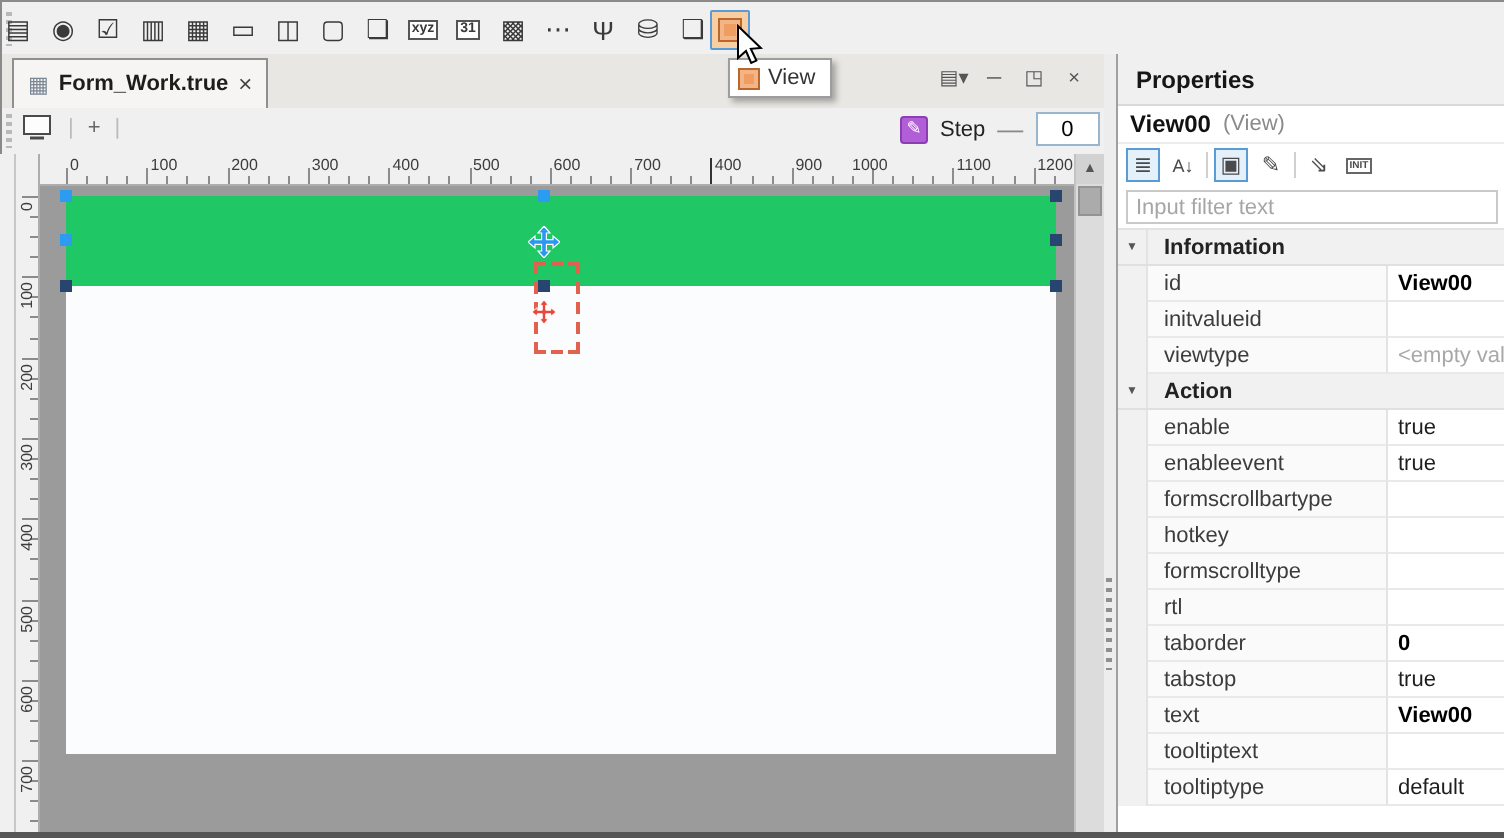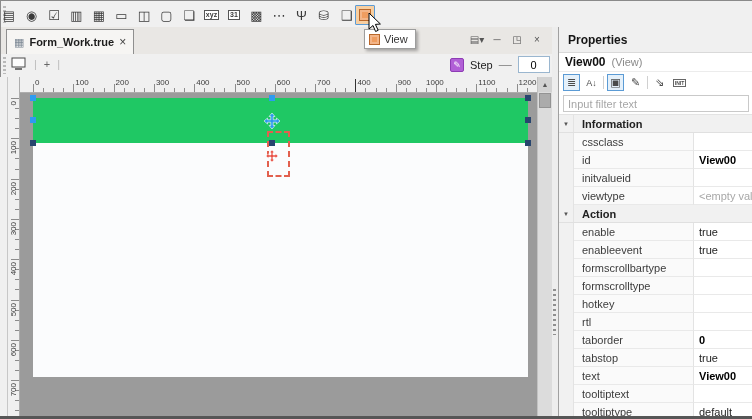--- a/index.html
+++ b/index.html
@@ -395,25 +395,20 @@
   <div id="props-filter-wrap">
     <input id="props-filter" placeholder="Input filter text" style="">
   </div>
   <div id="props-grid">
       <div class="prow section">
         <div class="gutter">▼</div>
         <div class="slabel">Information</div>
       </div>
       <div class="prow">
         <div class="gutter"></div>
-        <div class="pname">cssclass</div>
-        <div class="pval"></div>
-      </div>
-      <div class="prow">
-        <div class="gutter"></div>
         <div class="pname">id</div>
         <div class="pval bold">View00</div>
       </div>
       <div class="prow">
         <div class="gutter"></div>
         <div class="pname">initvalueid</div>
         <div class="pval"></div>
       </div>
       <div class="prow">
         <div class="gutter"></div>
@@ -434,26 +429,26 @@
         <div class="pname">enableevent</div>
         <div class="pval">true</div>
       </div>
       <div class="prow">
         <div class="gutter"></div>
         <div class="pname">formscrollbartype</div>
         <div class="pval"></div>
       </div>
       <div class="prow">
         <div class="gutter"></div>
+        <div class="pname">hotkey</div>
+        <div class="pval"></div>
+      </div>
+      <div class="prow">
+        <div class="gutter"></div>
         <div class="pname">formscrolltype</div>
-        <div class="pval"></div>
-      </div>
-      <div class="prow">
-        <div class="gutter"></div>
-        <div class="pname">hotkey</div>
         <div class="pval"></div>
       </div>
       <div class="prow">
         <div class="gutter"></div>
         <div class="pname">rtl</div>
         <div class="pval"></div>
       </div>
       <div class="prow">
         <div class="gutter"></div>
         <div class="pname">taborder</div>

